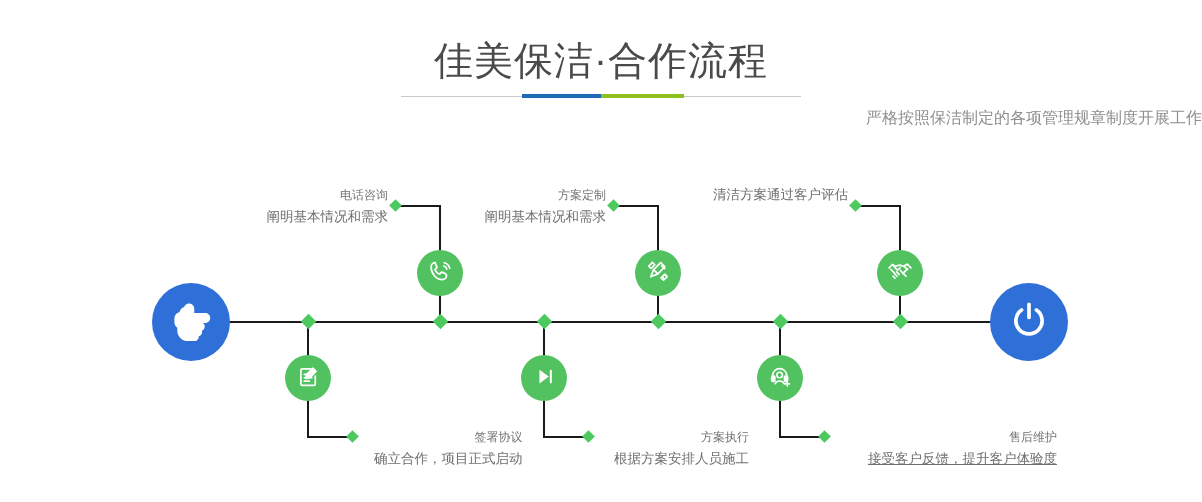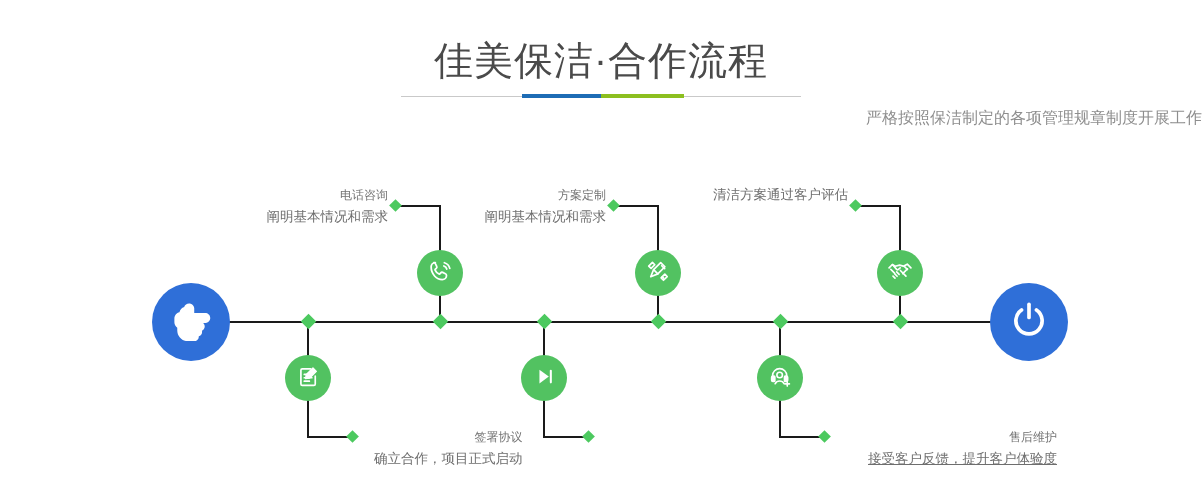--- a/index.html
+++ b/index.html
@@ -268,20 +268,24 @@
       <svg width="25" height="25" viewBox="0 0 32 32" fill="#ffffff">
         <path d="M9.5 7.2l12 8.8-12 8.8z"></path>
         <rect x="22.8" y="7.2" width="2.6" height="17.6" rx="1.3"></rect>
       </svg>
     </span>
   </div>
   <div class="diamond" style="left:538.5px; top:165.5px;"></div>
   <div class="connector-v" style="left:543px; top:171px; height:117px;"></div>
   <div class="connector-h" style="left:543px; top:286px; width:45px;"></div>
   <div class="tick-dot" style="left:584px; top:282px;"></div>
+  <div class="label-block label-bottom" style="left:594px; top:276px;">
+    <div class="lbl-title">方案执行</div>
+    <div class="lbl-desc" style="margin-left:-24px;">根据方案安排人员施工</div>
+  </div>
 
   <div class="step-icon" style="left:877px; top:100px;">
     <span>
       <svg width="28" height="28" viewBox="0 0 32 32" fill="none" stroke="#ffffff" stroke-width="1.9" stroke-linecap="round" stroke-linejoin="round">
         <path d="M3.5 12.4l3.8-3.8 3.3 1.9 4.9-1.2 5.4 1.4 3.6 3.6"></path>
         <path d="M7.3 8.6l4.6 5.3c.6 .7 1.6 .8 2.3 .2l2-1.7"></path>
         <path d="M24.5 13.5l-5.4 5.4"></path>
         <path d="M28.5 12.4l-4.2-4.2-3.3 1.9"></path>
         <path d="M12.2 17l2.8 2.8"></path>
         <path d="M10 19.3l2.7 2.7"></path>

